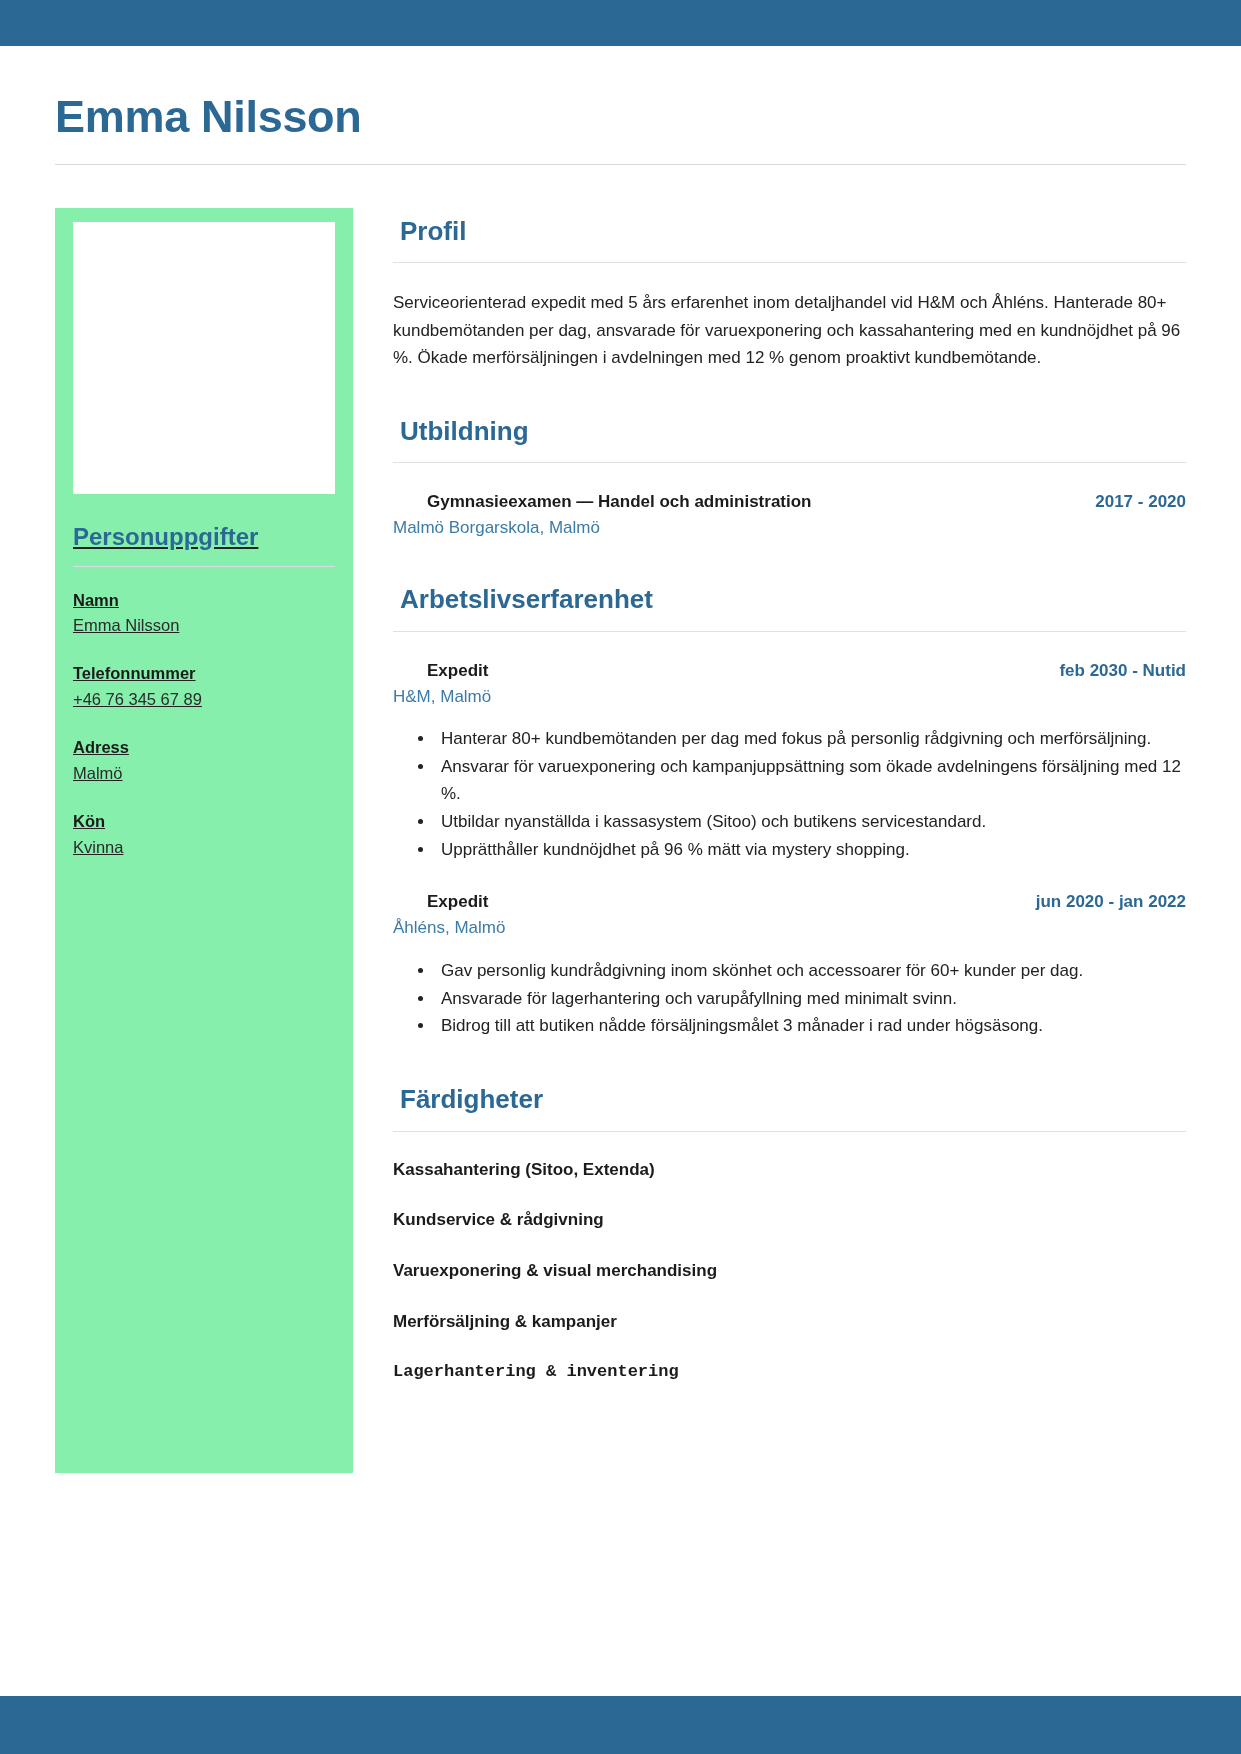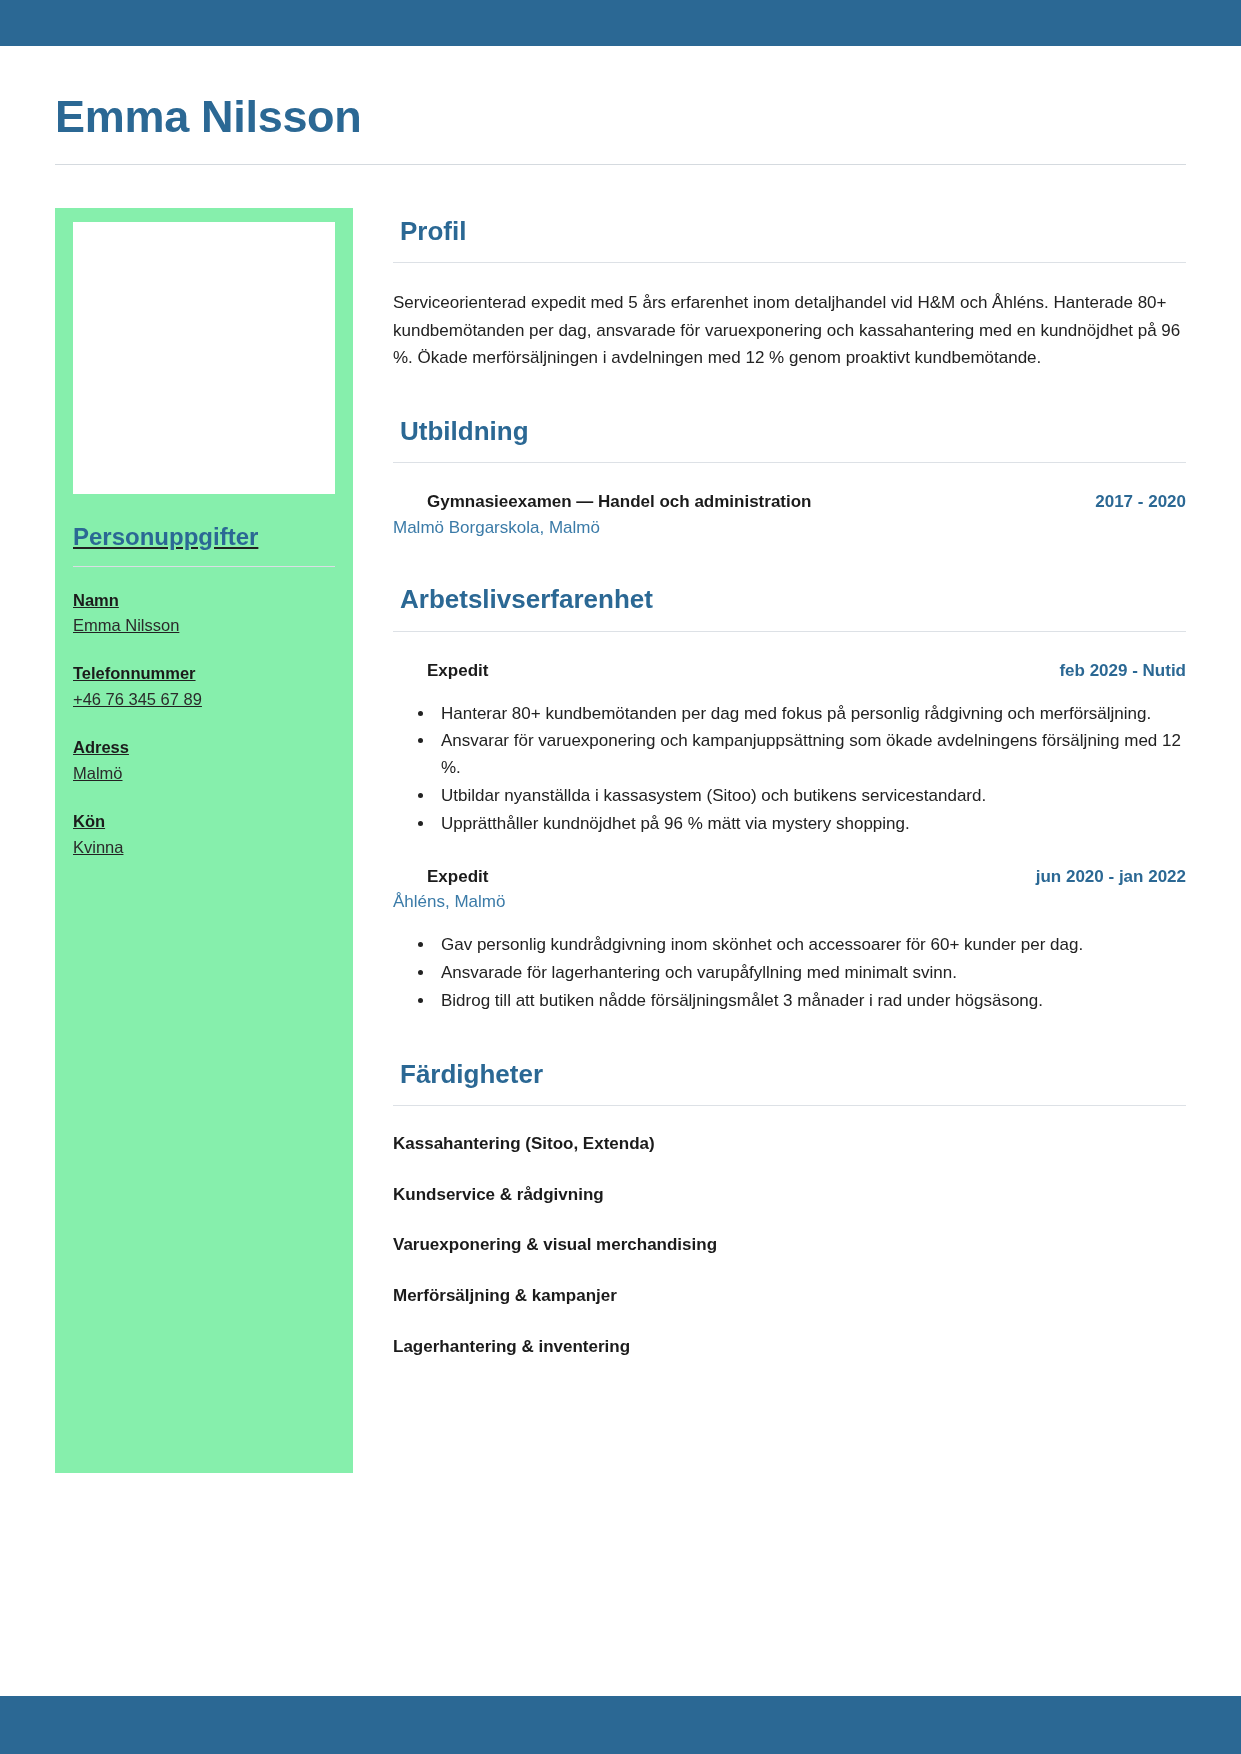--- a/index.html
+++ b/index.html
@@ -105,21 +105,21 @@
   .bullets li {
     font-size:17px; line-height:1.58; color:#222222;
     margin-bottom:1px; padding-left:6px;
   }
 
   .skills { margin-top:26px; }
   .skill {
     font-size:17px; font-weight:bold; color:#1b1b1b;
     line-height:1.45; margin-bottom:26px;
   }
-  .skill:last-child { margin-bottom:12px; }
+  .skill:last-child { margin-bottom:12px;font-family:Liberation Mono, monospace; }
 
   .spacer-lg { height:30px; }
 </style>
 </head>
 <body>
 
 <div class="bar-top"></div>
 
 <div class="page">
 
@@ -178,22 +178,23 @@
 
       <div class="spacer-lg"></div>
 
       <section class="section">
         <h2 class="sec-heading">Arbetslivserfarenhet</h2>
         <div class="sec-rule"></div>
 
         <div class="entry">
           <div class="entry-row">
             <div class="entry-title">Expedit</div>
-            <div class="entry-date">feb 2029 - Nutid</div>
+            <div class="entry-date">feb 2030 - Nutid</div>
           </div>
+          <div class="entry-org">H&amp;M, Malmö</div>
           <ul class="bullets">
             <li>Hanterar 80+ kundbemötanden per dag med fokus på personlig rådgivning och merförsäljning.</li>
             <li>Ansvarar för varuexponering och kampanjuppsättning som ökade avdelningens försäljning med 12 %.</li>
             <li>Utbildar nyanställda i kassasystem (Sitoo) och butikens servicestandard.</li>
             <li>Upprätthåller kundnöjdhet på 96 % mätt via mystery shopping.</li>
           </ul>
         </div>
 
         <div class="entry">
           <div class="entry-row">

